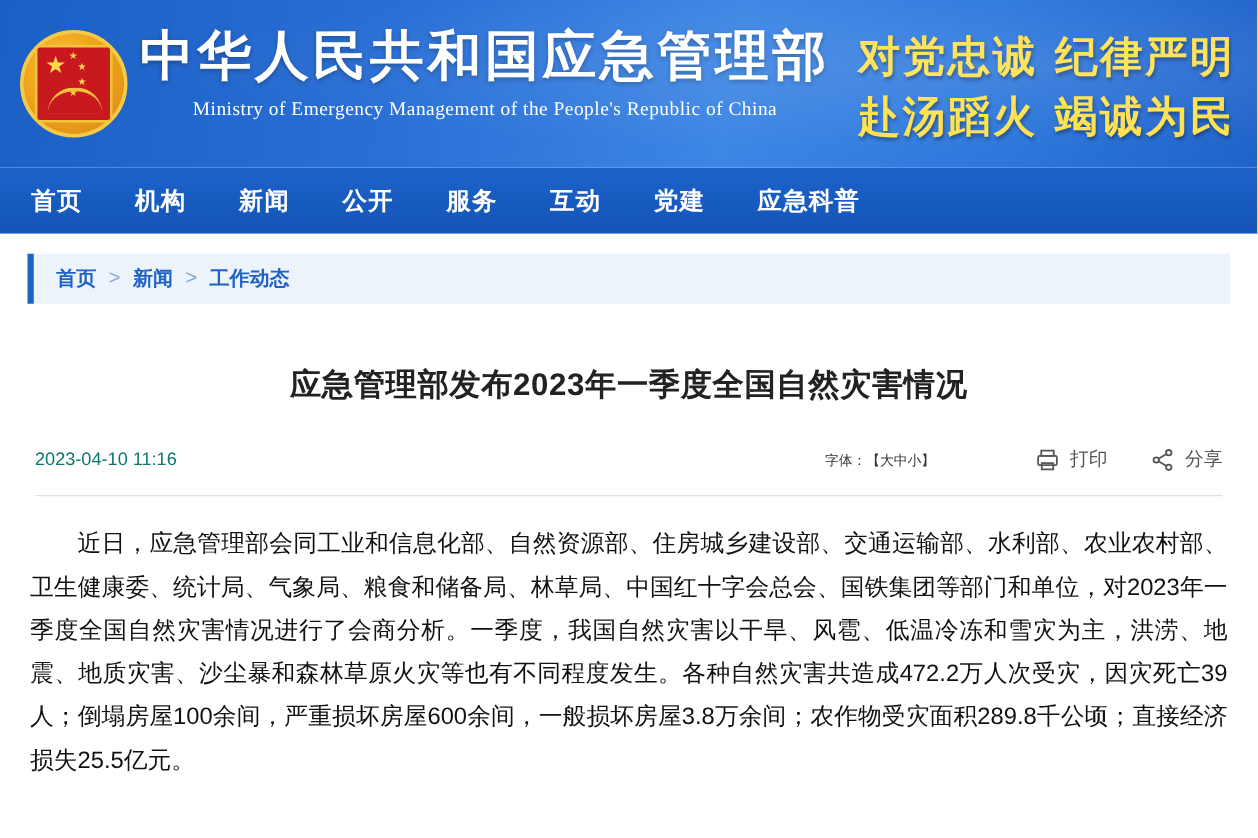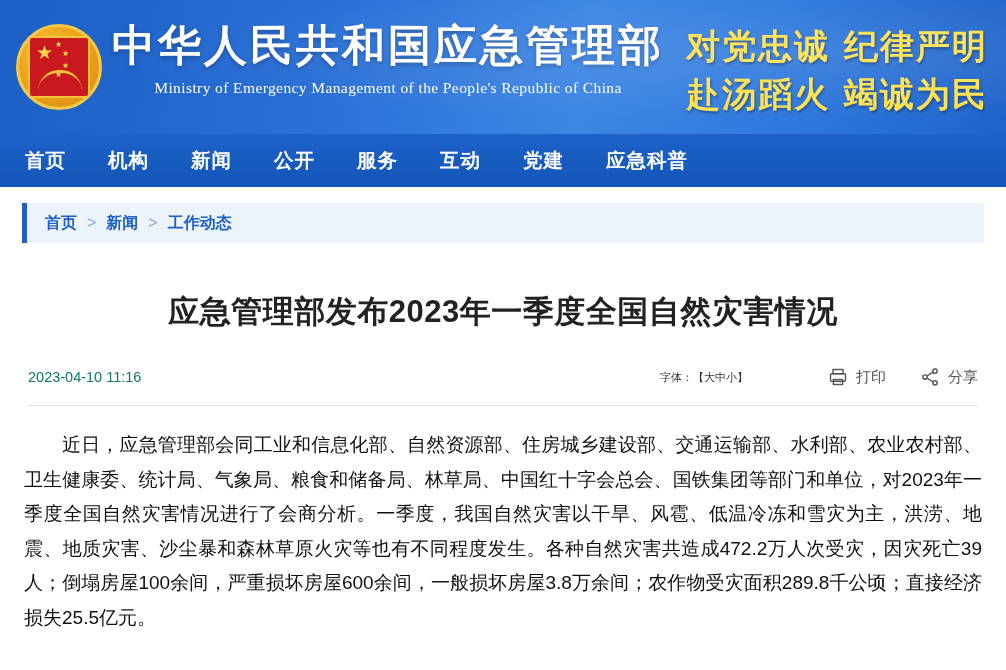--- a/index.html
+++ b/index.html
@@ -164,21 +164,21 @@
   .breadcrumb .sep {
     margin: 0 10px;
     color: #7fa7d8;
     font-weight: normal;
   }
   .breadcrumb .crumb.current { color: #1e62c8; font-family: Liberation Serif, serif; }
 
   .article-title {
     margin: 48px 60px 0 60px;
     text-align: center;
-    font-size: 31px;
+    font-size: 25px;
     font-weight: bold;
     color: #222222;
     font-family: "Liberation Sans", sans-serif;
     letter-spacing: 0.5px;
   }
 
   .meta-row {
     margin: 34px 28px 0 28px;
     display: flex;
     align-items: center;
@@ -195,21 +195,20 @@
   }
   .font-size-ctl {
     color: #333333;
     font-size: 11px;
     margin-right: 46px;
     white-space: nowrap;
   }
   .font-size-ctl .sizes { color: #333333; }
   .tool {
     display: flex;
-    align-items: center;
     margin-left: 34px;
     color: #555555;
     cursor: pointer;
     font-size: 15px;
     font-family: Liberation Serif, serif;
   }
   .tool svg { margin-right: 8px; }
 
   .meta-divider {
     margin: 18px 28px 0 28px;

